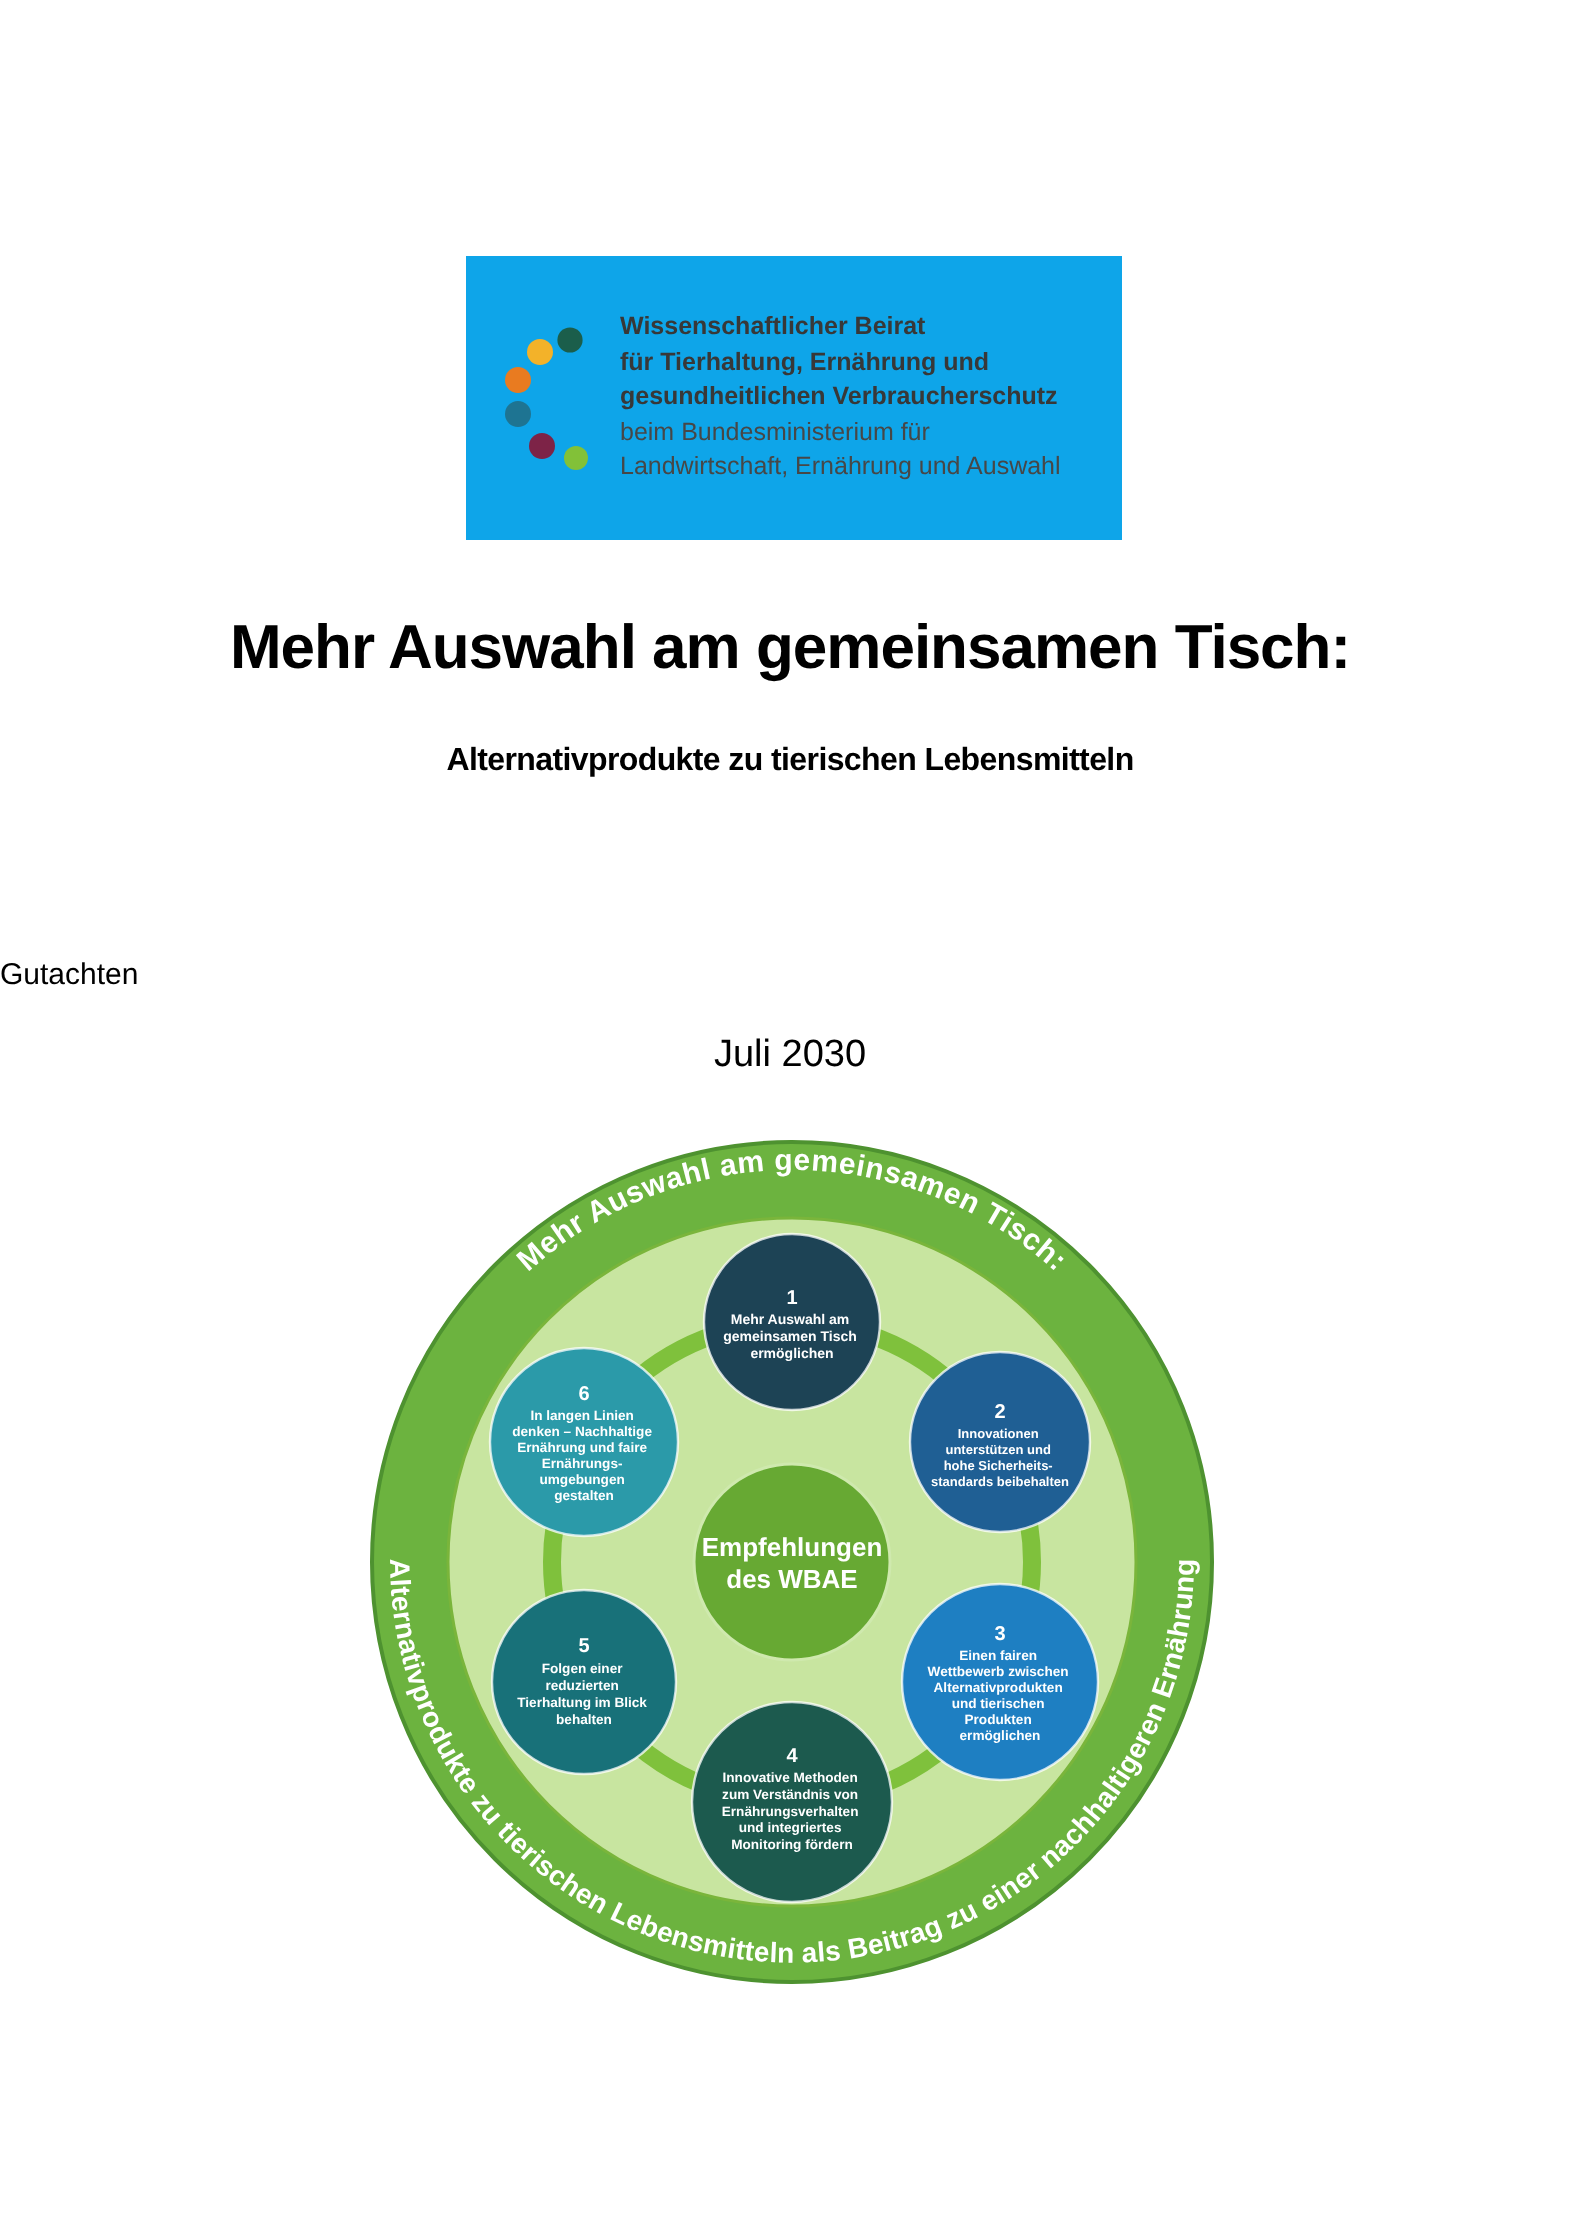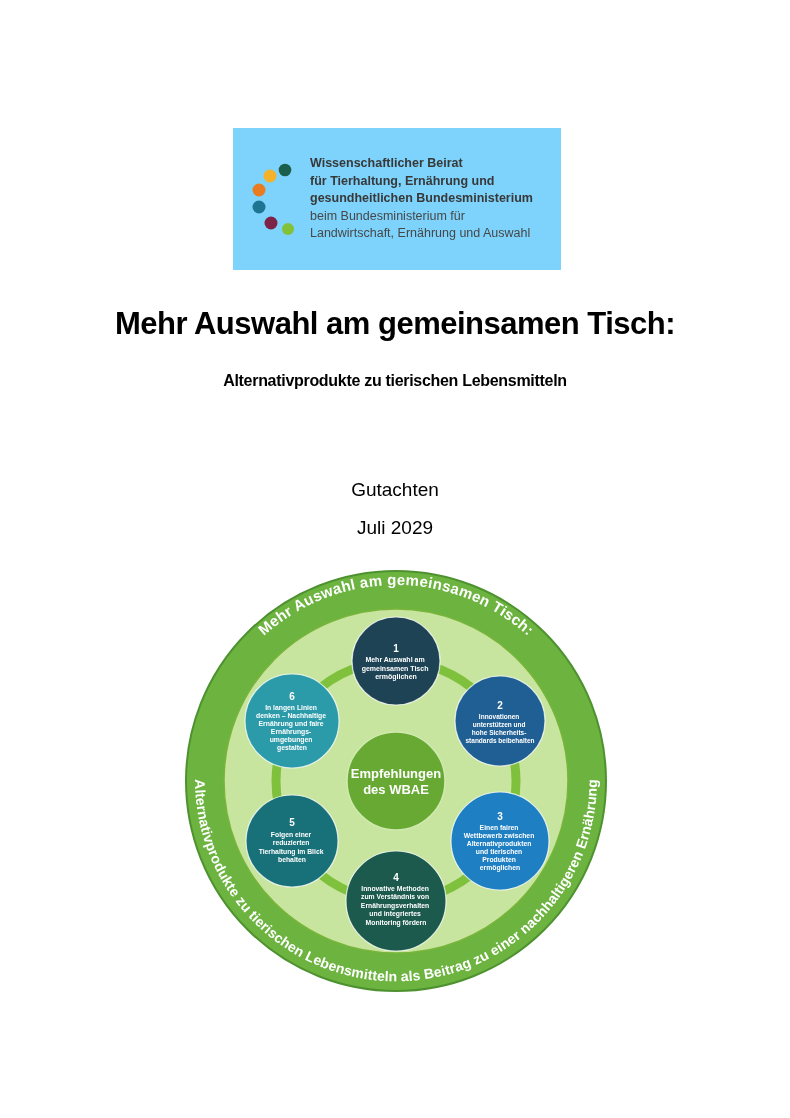--- a/index.html
+++ b/index.html
@@ -7,21 +7,21 @@
     position:relative;
     width:790px;height:1118px;
     background:#ffffff;
     font-family:"Liberation Sans", sans-serif;
     overflow:hidden;
   }
 
   
   .logo-block{
     position:absolute;left:233px;top:128px;width:328px;height:142px;
-    background:#7dd3fc;
+    background:#0ea5e9;
   }
   .logo-dots{position:absolute;left:14px;top:30px;width:56px;height:84px;}
   .logo-text{
     position:absolute;left:77px;top:27px;
     font-size:12.5px;line-height:17.5px;color:#3a3a3a;
     white-space:nowrap;
   }
   .logo-text .lt-bold{font-weight:bold;color:#383838;}
   .logo-text .lt-reg{font-weight:normal;color:#474747;}
 
@@ -33,21 +33,21 @@
   }
   .subtitle{
     position:absolute;left:0;width:100%;
     text-align:center;font-size:16px;font-weight:bold;color:#000;
     letter-spacing:-0.3px;margin:0;
   }
   .subtitle.s1{top:372px;}
   .subtitle.s2{top:412px;}
   .doc-type{
     position:absolute;left:0;top:479px;width:100%;
-    text-align:center;font-size:19px;color:#000;margin:0;
+    font-size:15px;color:#000;margin:0;
   }
   .doc-date{
     position:absolute;left:0;top:517px;width:100%;
     text-align:center;font-size:19px;color:#000;margin:0;
   }
 
   
   .diagram{position:absolute;left:176px;top:561px;width:440px;height:440px;}
   .diagram text{font-family:"Liberation Sans", sans-serif;}
   .arc-text{font-size:15px;font-weight:bold;fill:#ffffff;text-anchor:middle;letter-spacing:0.3px;}
@@ -69,30 +69,30 @@
       <circle cx="38" cy="12" r="6.3" fill="#1b5e4b"></circle>
       <circle cx="23" cy="18" r="6.5" fill="#f3b229"></circle>
       <circle cx="12" cy="32" r="6.5" fill="#e97b20"></circle>
       <circle cx="12" cy="49" r="6.5" fill="#1e7492"></circle>
       <circle cx="24" cy="65" r="6.5" fill="#7d2347"></circle>
       <circle cx="41" cy="71" r="6" fill="#82c138"></circle>
     </svg>
     <div class="logo-text">
       <div class="lt-bold">Wissenschaftlicher Beirat</div>
       <div class="lt-bold">für Tierhaltung, Ernährung und</div>
-      <div class="lt-bold">gesundheitlichen Bundesministerium</div>
+      <div class="lt-bold">gesundheitlichen Verbraucherschutz</div>
       <div class="lt-reg">beim Bundesministerium für</div>
       <div class="lt-reg">Landwirtschaft, Ernährung und Auswahl</div>
     </div>
   </div>
 
   <h1 class="main-title">Mehr Auswahl am gemeinsamen Tisch:</h1>
   <h2 class="subtitle s1">Alternativprodukte zu tierischen Lebensmitteln</h2>
   <p class="doc-type">Gutachten</p>
-  <p class="doc-date">Juli 2029</p>
+  <p class="doc-date">Juli 2030</p>
 
   <svg class="diagram" viewBox="0 0 440 440">
 
     <circle cx="220" cy="220" r="210" stroke-width="2" stroke="#4e9230" fill="#6cb33f"></circle>
     <circle cx="220" cy="220" r="172" stroke-width="1.5" stroke="#7ab53b" fill="#c8e5a0"></circle>
     <circle cx="220" cy="220" r="120" fill="none" stroke-width="9" stroke="#7fc13c"></circle>
 
     <path id="arcTop" d="M 81.4 81.4 A 196 196 0 0 1 358.6 81.4" fill="none"></path>
     <path id="arcBottom" d="M 19.1 213 A 201 201 0 1 0 420.9 213" fill="none"></path>
 

